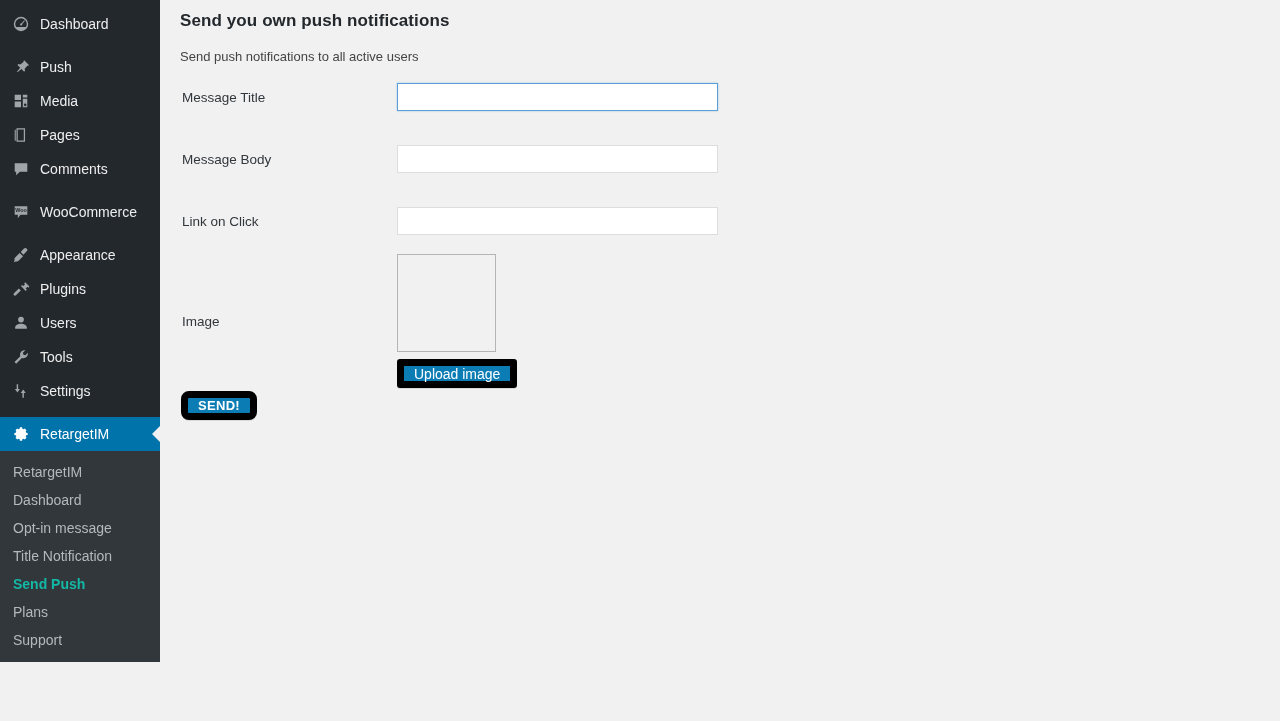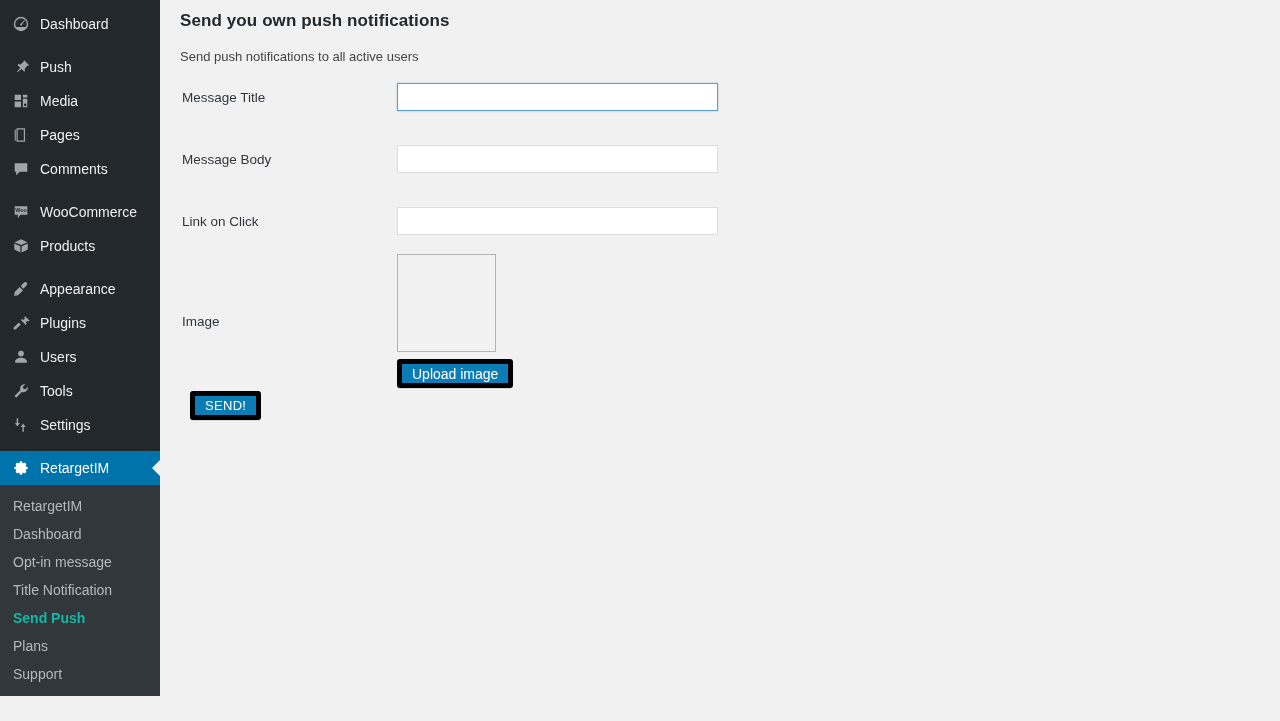--- a/index.html
+++ b/index.html
@@ -154,42 +154,43 @@
     border: 1px solid #b5b5b5;
     background: transparent;
   }
 
   .btn {
     position: absolute;
     display: inline-flex;
     align-items: center;
     justify-content: center;
     background: #0c7cb5;
-    border: 5px solid #000000;
+    border: 7px solid #000000;
     border-radius: 3px;
     color: #ffffff;
     font-family: "Liberation Sans", sans-serif;
     cursor: pointer;
     box-shadow: 0 1px 0 rgba(0,0,0,.10);
     padding: 0 10px;
     white-space: nowrap;
   }
   .btn-upload {
     left: 237px;
     top: 359px;
     height: 29px;
     font-size: 14px;
   }
   .btn-send {
-    left: 30px;
+    left: 21px;
     top: 391px;
     height: 29px;
     font-size: 13px;
-    font-weight: normal;
+    font-weight: bold;
     letter-spacing: 0.3px;
+    border-radius: 8px;
   }
 </style>
 </head>
 <body>
 
 <div id="app">
 
   <nav id="adminmenu">
 
     <div class="menu-item" style="margin-top:7px;">
@@ -244,28 +245,20 @@
     <div class="menu-item">
       <span class="mi-icon">
         <svg width="18" height="18" viewBox="0 0 20 20" fill="currentColor">
           <path d="M3 3.5h14v9.5h-7.6L6.5 17v-4H3V3.5z"></path>
           <text x="10" y="10" text-anchor="middle" font-size="6" fill="#23282d" font-family="Liberation Sans, sans-serif" font-weight="bold">Woo</text>
         </svg>
       </span>
       <span class="mi-label">WooCommerce</span>
     </div>
 
-    <div class="menu-item">
-      <span class="mi-icon">
-        <svg width="18" height="18" viewBox="0 0 20 20" fill="currentColor">
-          <path d="M10 2.4l7.2 3.3L10 9 2.8 5.7 10 2.4zM2.5 7.2l6.8 3.1v6.9l-6.8-3.2V7.2zm8.2 3.1l6.8-3.1v6.8l-6.8 3.2v-6.9z"></path>
-        </svg>
-      </span>
-      <span class="mi-label">Products</span>
-    </div>
 
     <div class="menu-sep"></div>
 
     <div class="menu-item">
       <span class="mi-icon">
         <svg width="18" height="18" viewBox="0 0 20 20" fill="currentColor">
           <path d="M16.2 2.9a2 2 0 00-2.9 0l-3.6 3.7 3 3 3.6-3.7a2 2 0 00-.1-3zM8.5 7.7l-5 5c-.8.8-1 2-.6 3l-.9 2.3 2.3-.9c1 .4 2.2.2 3-.6l5-5-3.8-3.8z"></path>
         </svg>
       </span>
       <span class="mi-label">Appearance</span>

